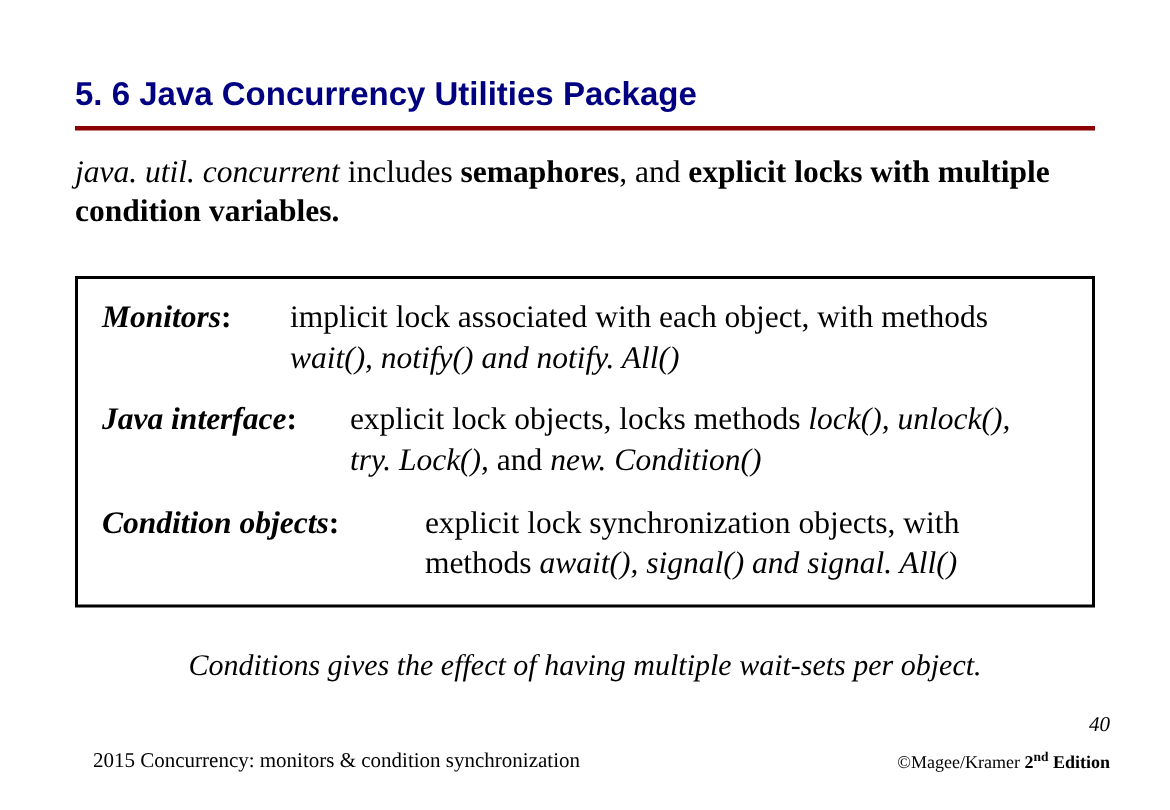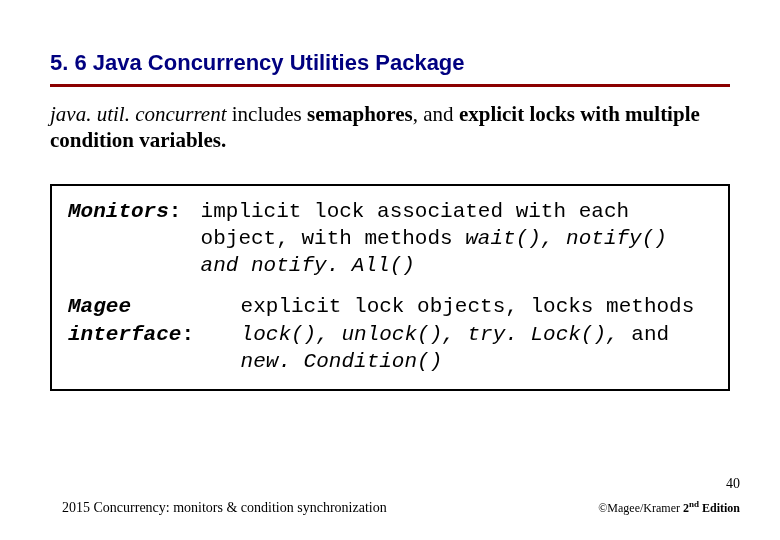--- a/index.html
+++ b/index.html
@@ -3,30 +3,30 @@
 <meta charset="utf-8">
 <style>
   * { box-sizing: border-box; margin: 0; padding: 0; }
   html, body { width: 780px; height: 540px; background: #fff; font-family: "Times New Roman", Times, serif; color: #000; }
   .slide { width: 780px; height: 536px; position: relative; padding: 50px 50px 0 50px; }
   .title { font-family: Arial, Helvetica, sans-serif; font-weight: bold; color: #000080; font-size: 22px; margin-bottom: 8px; }
   .rule { border: none; border-top: 3px solid #8B0000; margin-bottom: 14px; }
   .intro { font-size: 21px; line-height: 1.25; margin-bottom: 30px; }
   .intro .pkg { font-style: italic; font-family: Liberation Serif, serif; }
   .box { border: 2px solid #000; padding: 12px 16px 14px 16px; font-size: 21px; line-height: 1.3; }
-  .row { margin-bottom: 14px; font-family: Liberation Mono, monospace; }
+  .row { margin-bottom: 14px; }
   .row:last-child { margin-bottom: 0; }
   .label { font-style: italic; }
   .indent1 { display: inline-block; vertical-align: top; }
   .body1 { display: inline-block; vertical-align: top; width: 500px; }
   .body2 { display: inline-block; vertical-align: top; width: 470px; }
   .body3 { display: inline-block; vertical-align: top; width: 420px; }
   .methods { font-style: italic; }
   .note { font-style: italic; font-size: 20px; text-align: center; margin-top: 28px; }
-  .pagenum { position: absolute; right: 40px; bottom: 44px; font-size: 14px; }
+  .pagenum { position: absolute; right: 40px; bottom: 44px; font-size: 14px; font-style: italic; }
   .footer-left { position: absolute; left: 62px; bottom: 20px; font-size: 14px; }
   .footer-right { position: absolute; right: 40px; bottom: 20px; font-size: 12px; }
   .footer-right .sup { vertical-align: super; font-size: 9px; }
 </style>
 </head>
 <body>
 
 <div class="slide">
 
   <div class="title">5. 6  Java Concurrency Utilities Package</div>
@@ -42,30 +42,39 @@
       <span class="indent1" style="width:120px;">
         <b class="label">Monitors</b><b>:</b>
       </span>
       <span class="body1">
         <span>implicit lock associated with each object, with methods </span><span class="methods">wait(), notify() and notify. All()</span>
       </span>
     </div>
 
     <div class="row">
       <span class="indent1" style="width:160px;">
-        <b class="label">Magee interface</b><b>:</b>
+        <b class="label">Java interface</b><b>:</b>
       </span>
       <span class="body2">
         <span>explicit lock objects, locks methods </span><span class="methods">lock(), unlock(), try. Lock(), </span><span>and </span><span class="methods">new. Condition()</span>
       </span>
     </div>
 
+    <div class="row">
+      <span class="indent1" style="width:210px;">
+        <b class="label">Condition objects</b><b>:</b>
+      </span>
+      <span class="body3">
+        <span>explicit lock synchronization objects, with methods </span><span class="methods">await(), signal() and signal. All()</span>
+      </span>
+    </div>
 
   </div>
 
+  <p class="note">Conditions gives the effect of having multiple wait-sets per object.</p>
 
   <div class="pagenum">40</div>
   <div class="footer-left">2015  Concurrency: monitors &amp; condition synchronization</div>
   <div class="footer-right">
     <span>©Magee/Kramer </span><b>2</b><b class="sup">nd</b><b> Edition</b>
   </div>
 
 </div>
 
 </body></html>

